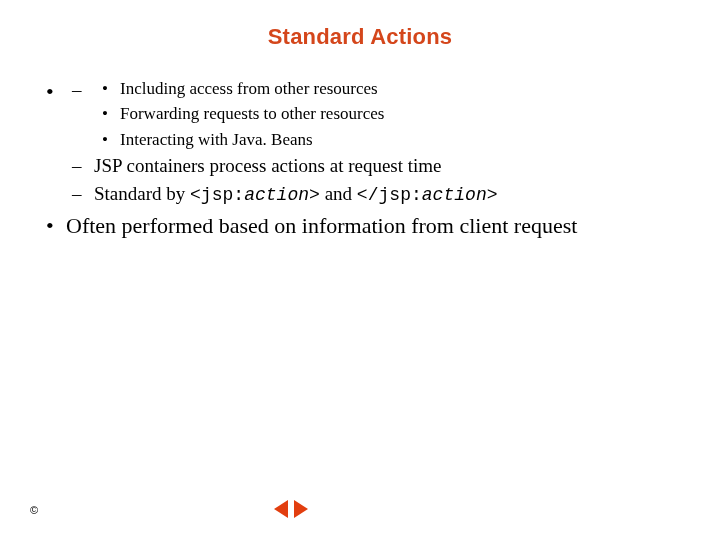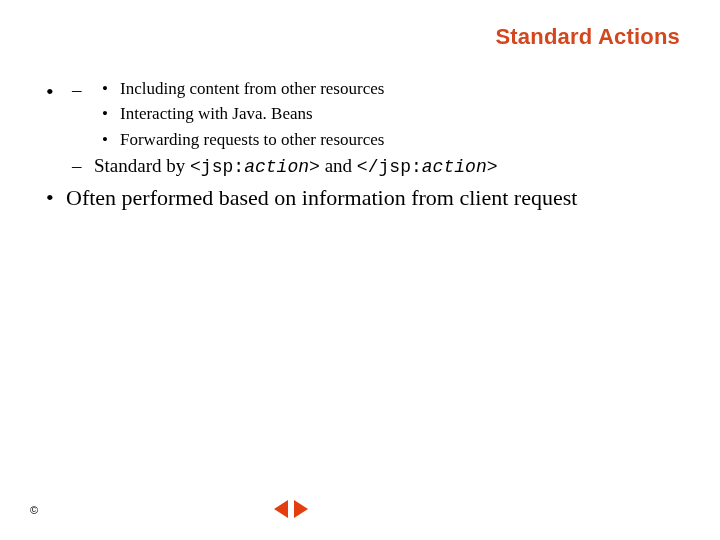--- a/index.html
+++ b/index.html
@@ -13,21 +13,21 @@
     overflow: hidden;
   }
   .slide {
     position: relative;
     width: 720px;
     height: 540px;
     box-sizing: border-box;
     padding: 20px 40px 0 40px;
   }
   .title {
-    text-align: right;
+    text-align: center;
     font-family: Arial, Helvetica, sans-serif;
     font-weight: bold;
     font-size: 22px;
     color: #d4461b;
     margin: 4px 0 28px 0;
     letter-spacing: 0.2px;
   }
   ul { margin: 0; padding: 0; list-style: none; }
   li { line-height: 1.25; }
 
@@ -76,25 +76,26 @@
 <body>
 
 <div class="slide">
   <div class="title">Standard Actions</div>
 
   <ul class="lvl1">
     <li>
       <ul class="lvl2">
         <li>
           <ul class="lvl3">
-            <li><span>Including content from other resources</span></li>
+            <li><span>Including access from other resources</span></li>
+            <li><span>Forwarding requests to other resources</span></li>
             <li><span>Interacting with Java. Beans</span></li>
-            <li><span>Forwarding requests to other resources</span></li>
           </ul>
         </li>
+        <li><span>JSP containers process actions at request time</span></li>
         <li>
           <span>Standard by </span><span class="code">&lt;jsp:</span><span class="code ital">action</span><span class="code">&gt;</span><span> and </span><span class="code">&lt;/jsp:</span><span class="code ital">action</span><span class="code">&gt;</span>
         </li>
       </ul>
     </li>
     <li><span>Often performed based on information from client request</span></li>
   </ul>
 
   <div class="footer">
     <span class="copyright-sym">©</span>

